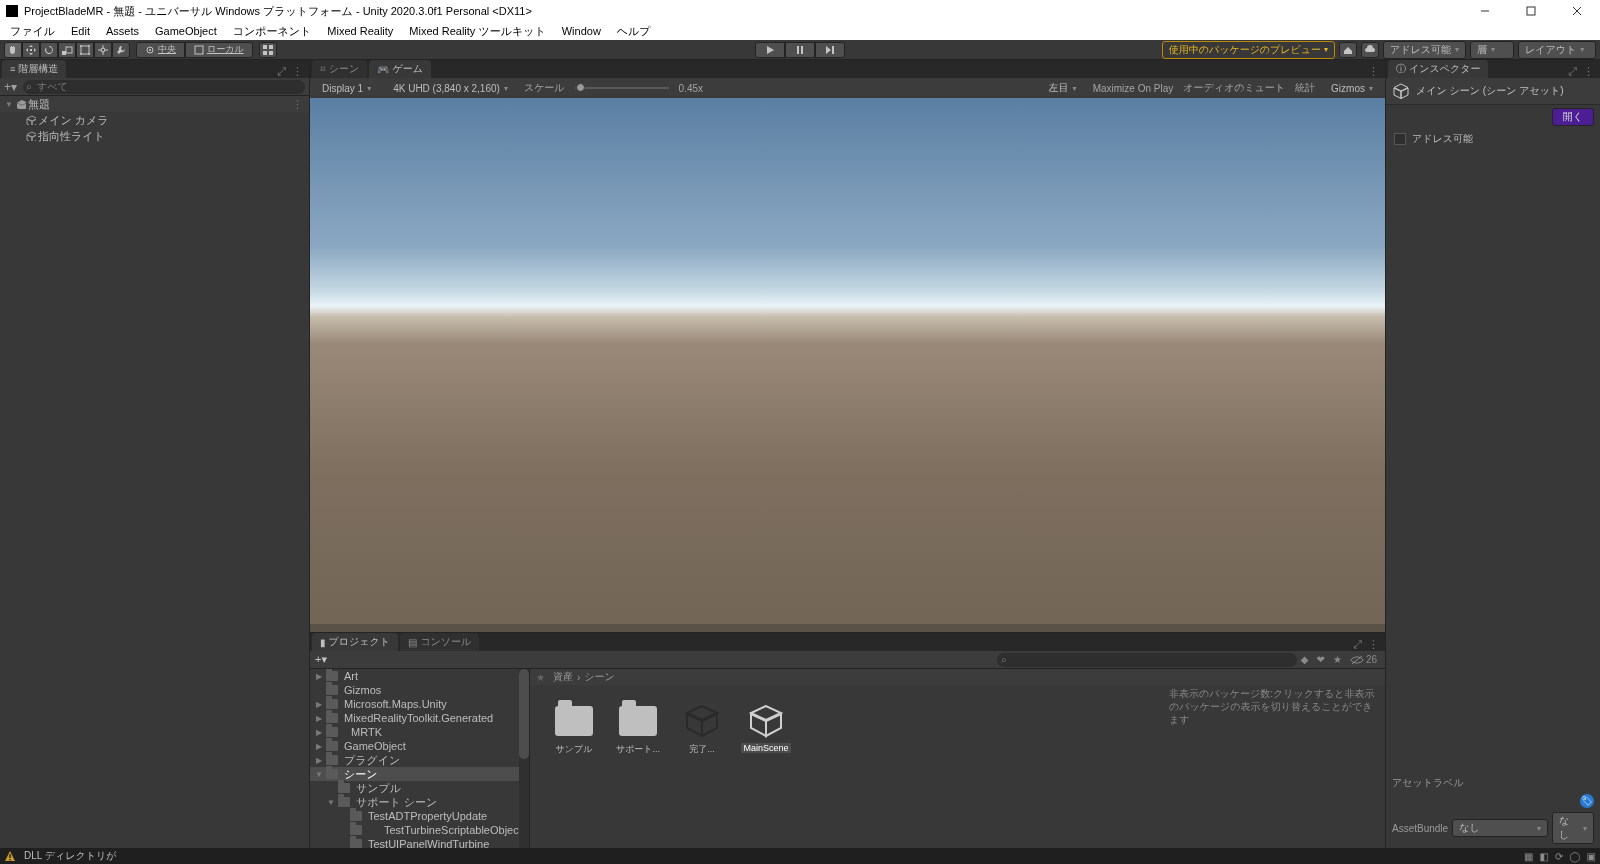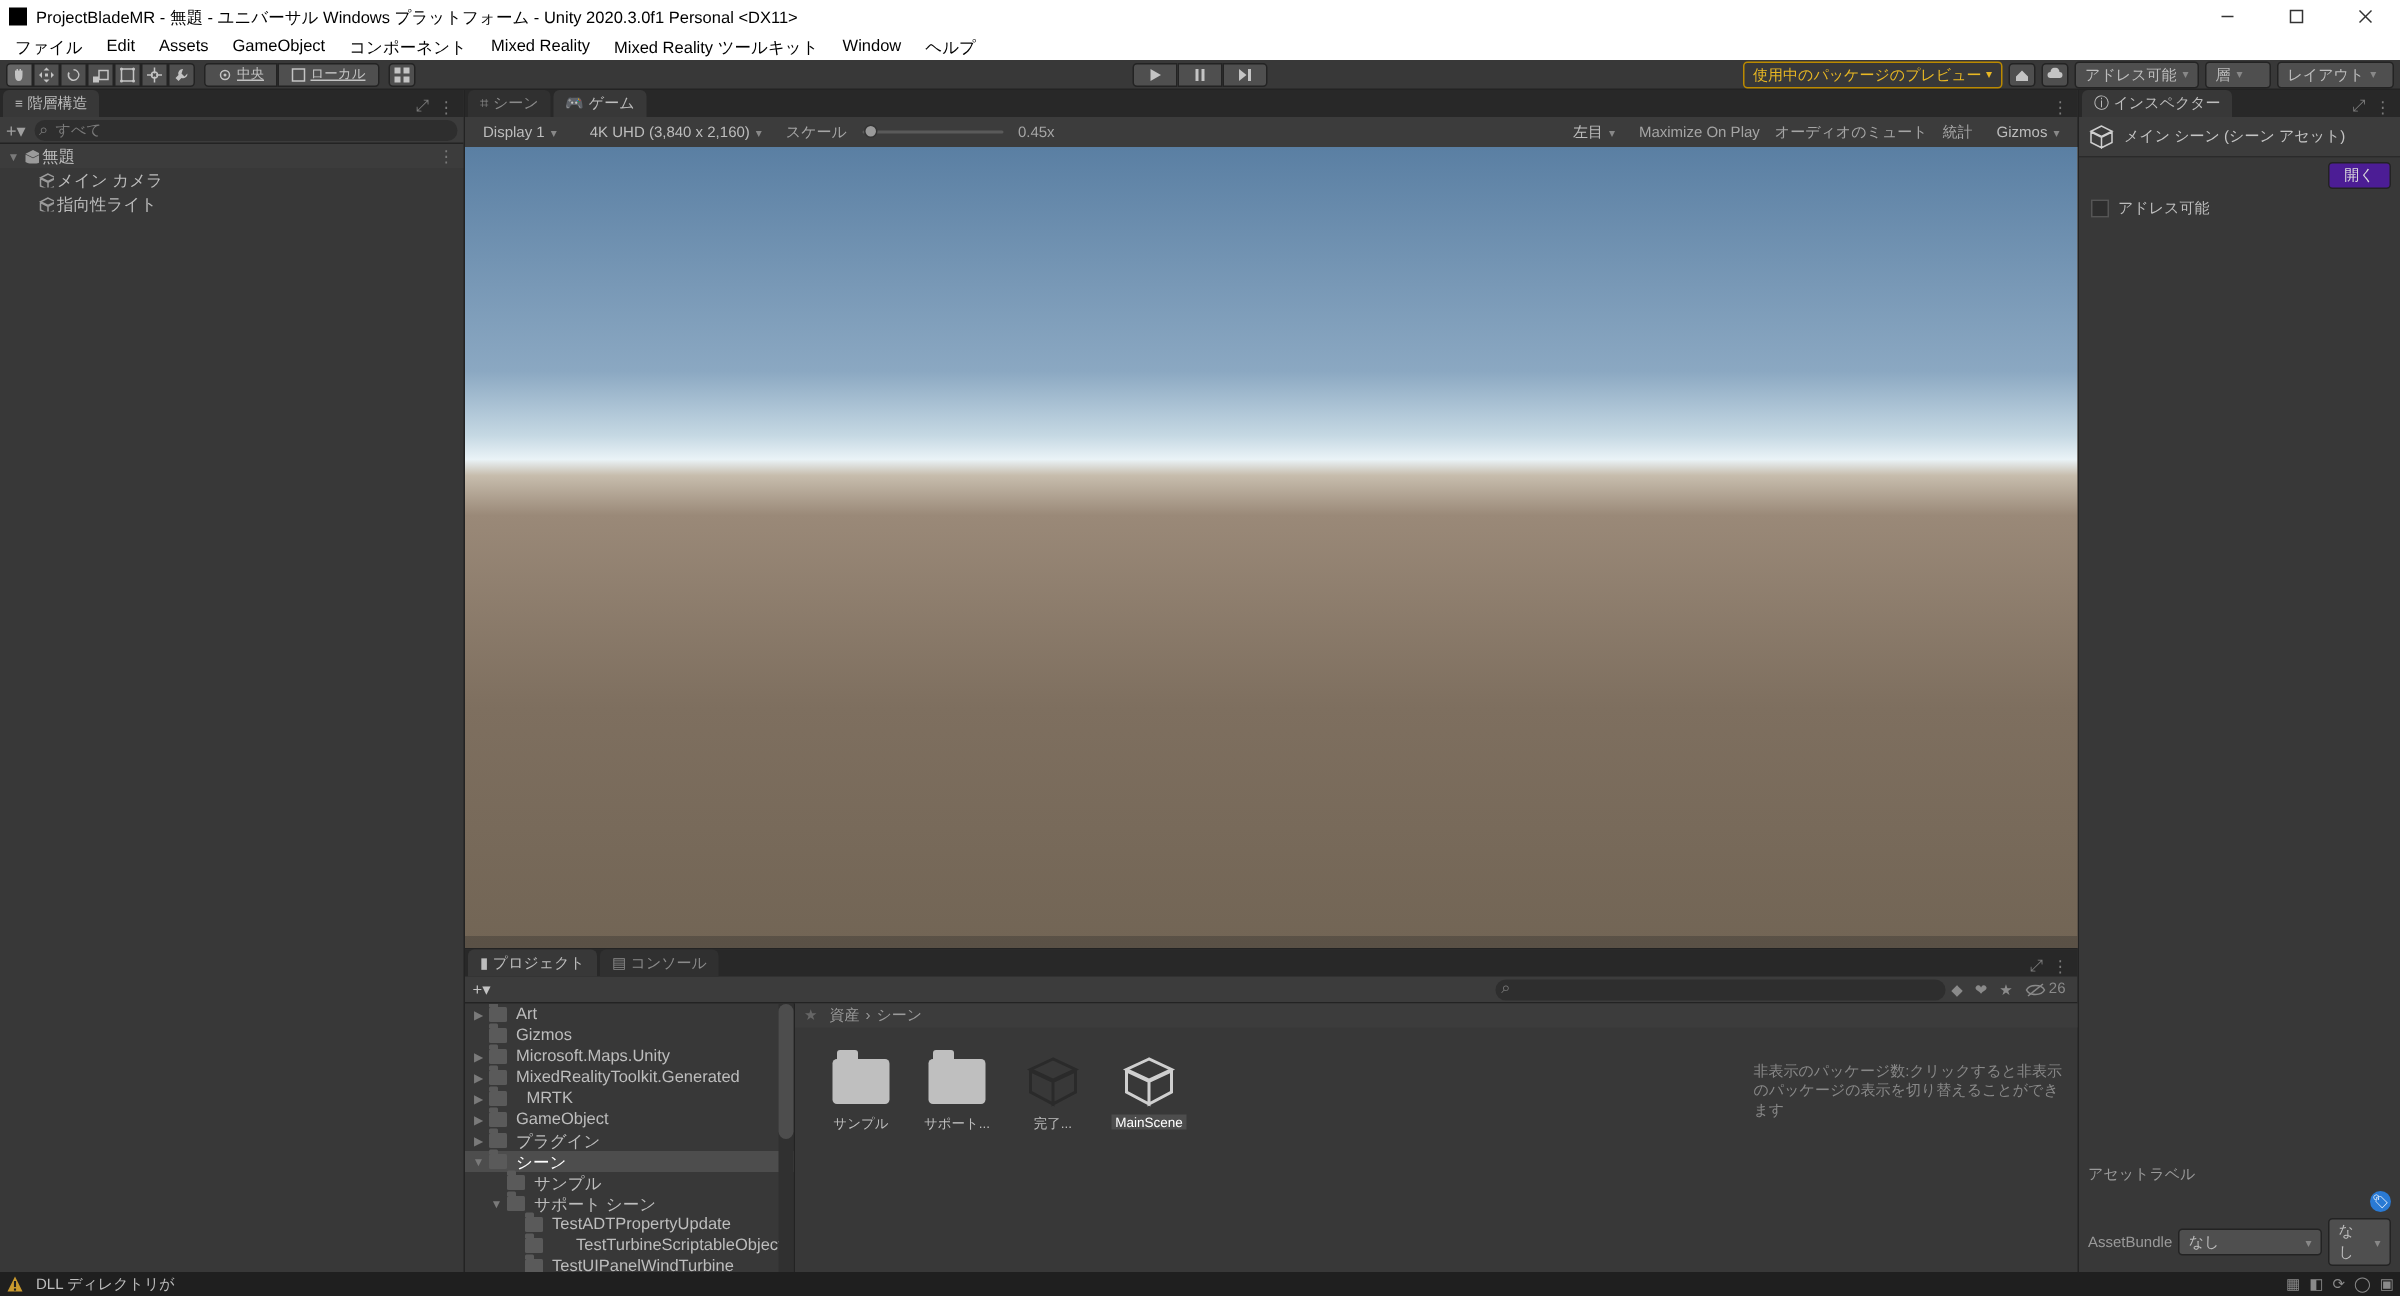--- a/index.html
+++ b/index.html
@@ -75,21 +75,21 @@
 .crumbs { height:16px; background:#3c3c3c; display:flex; align-items:center; font-size:10px; padding-left:6px; gap:4px; color:#9a9a9a; }
 .crumbs .star { margin-right:4px; color:#666;}
 .grid { flex:1; display:flex; gap:16px; padding:18px 20px; align-items:flex-start; position:relative;}
 .asset { width:48px; display:flex; flex-direction:column; align-items:center; gap:4px; font-size:9px; color:#bdbdbd; }
 .asset .thumb { width:40px; height:36px; display:flex; align-items:center; justify-content:center; }
 .asset.sel .lbl{ background:#4d4d4d; color:#fff; padding:0 2px;}
 .folder-large{ width:38px; height:30px; background:#bfbfbf; border-radius:3px; position:relative;}
 .folder-large::before{content:"";position:absolute;top:-6px;left:3px;width:14px;height:6px;background:#bfbfbf;border-radius:2px 2px 0 0;}
 .unity-cube{ color:#cfcfcf; }
 .unity-cube.dim{ color:#2a2a2a; }
-.hint-overlay{position:absolute; right:6px; top:23px; font-size:10px; color:#888; text-align:left; line-height:13px; max-width:210px;}
+.hint-overlay{position:absolute; right:6px; top:2px; font-size:10px; color:#888; text-align:left; line-height:13px; max-width:210px;}
 .asset-footer{height:18px;background:#3c3c3c;border-top:1px solid #232323;display:flex;align-items:center;font-size:10px;color:#9a9a9a;padding:0 6px;justify-content:space-between;}
 .asset-footer .right{display:flex;align-items:center;gap:8px;}
 .mini-slider{width:56px;height:3px;background:#5a5a5a;position:relative;border-radius:2px;}
 .mini-slider .knob{position:absolute;right:12px;top:-3px;width:8px;height:8px;border-radius:50%;background:#9a9a9a;border:1px solid #333;}
 
 
 .inspector { width:215px; border-left:1px solid #232323; display:flex; flex-direction:column; }
 .insp-head { display:flex; align-items:center; gap:6px; padding:4px 6px; background:#3c3c3c; border-bottom:1px solid #2a2a2a; }
 .insp-head .scene-ic { color:#cfcfcf; }
 .insp-open { display:flex; justify-content:flex-end; padding:3px 6px; }

